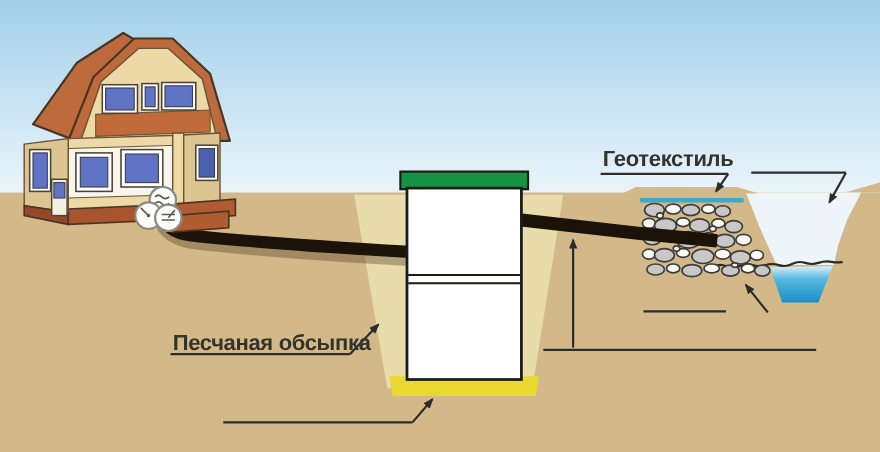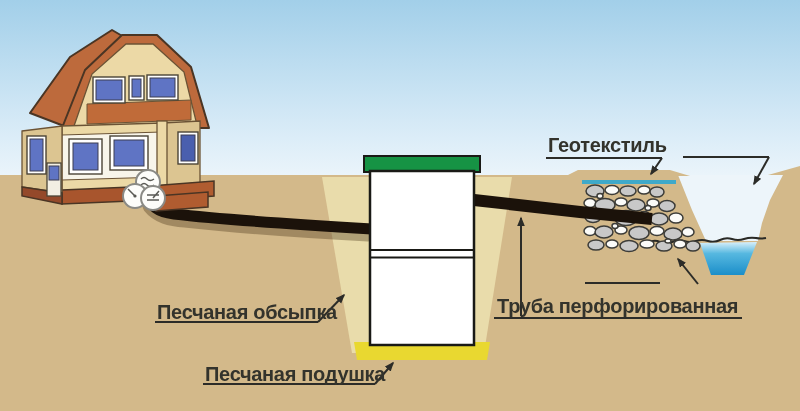--- a/index.html
+++ b/index.html
@@ -178,16 +178,14 @@
       <path d="M494,318 H742" class="ann"></path>
       <path d="M521,316 V218" class="ann" marker-end="url(#ah)"></path>
       <path d="M155,322 H318" class="ann"></path>
       <path d="M318,322 L344,295" class="ann" marker-end="url(#ah)"></path>
       <path d="M203,384 H375" class="ann"></path>
       <path d="M375,384 L393,363" class="ann" marker-end="url(#ah)"></path>
     </g>
   </svg>
 
   <div class="lbl" style="left:548px;top:134px">Геотекстиль</div>
-  <div class="lbl" style="left:497px;top:295px">Труба перфорированная</div>
   <div class="lbl" style="left:157px;top:301px">Песчаная обсыпка</div>
-  <div class="lbl" style="left:205px;top:363px">Песчаная подушка</div>
 </div>
 
 </body></html>

